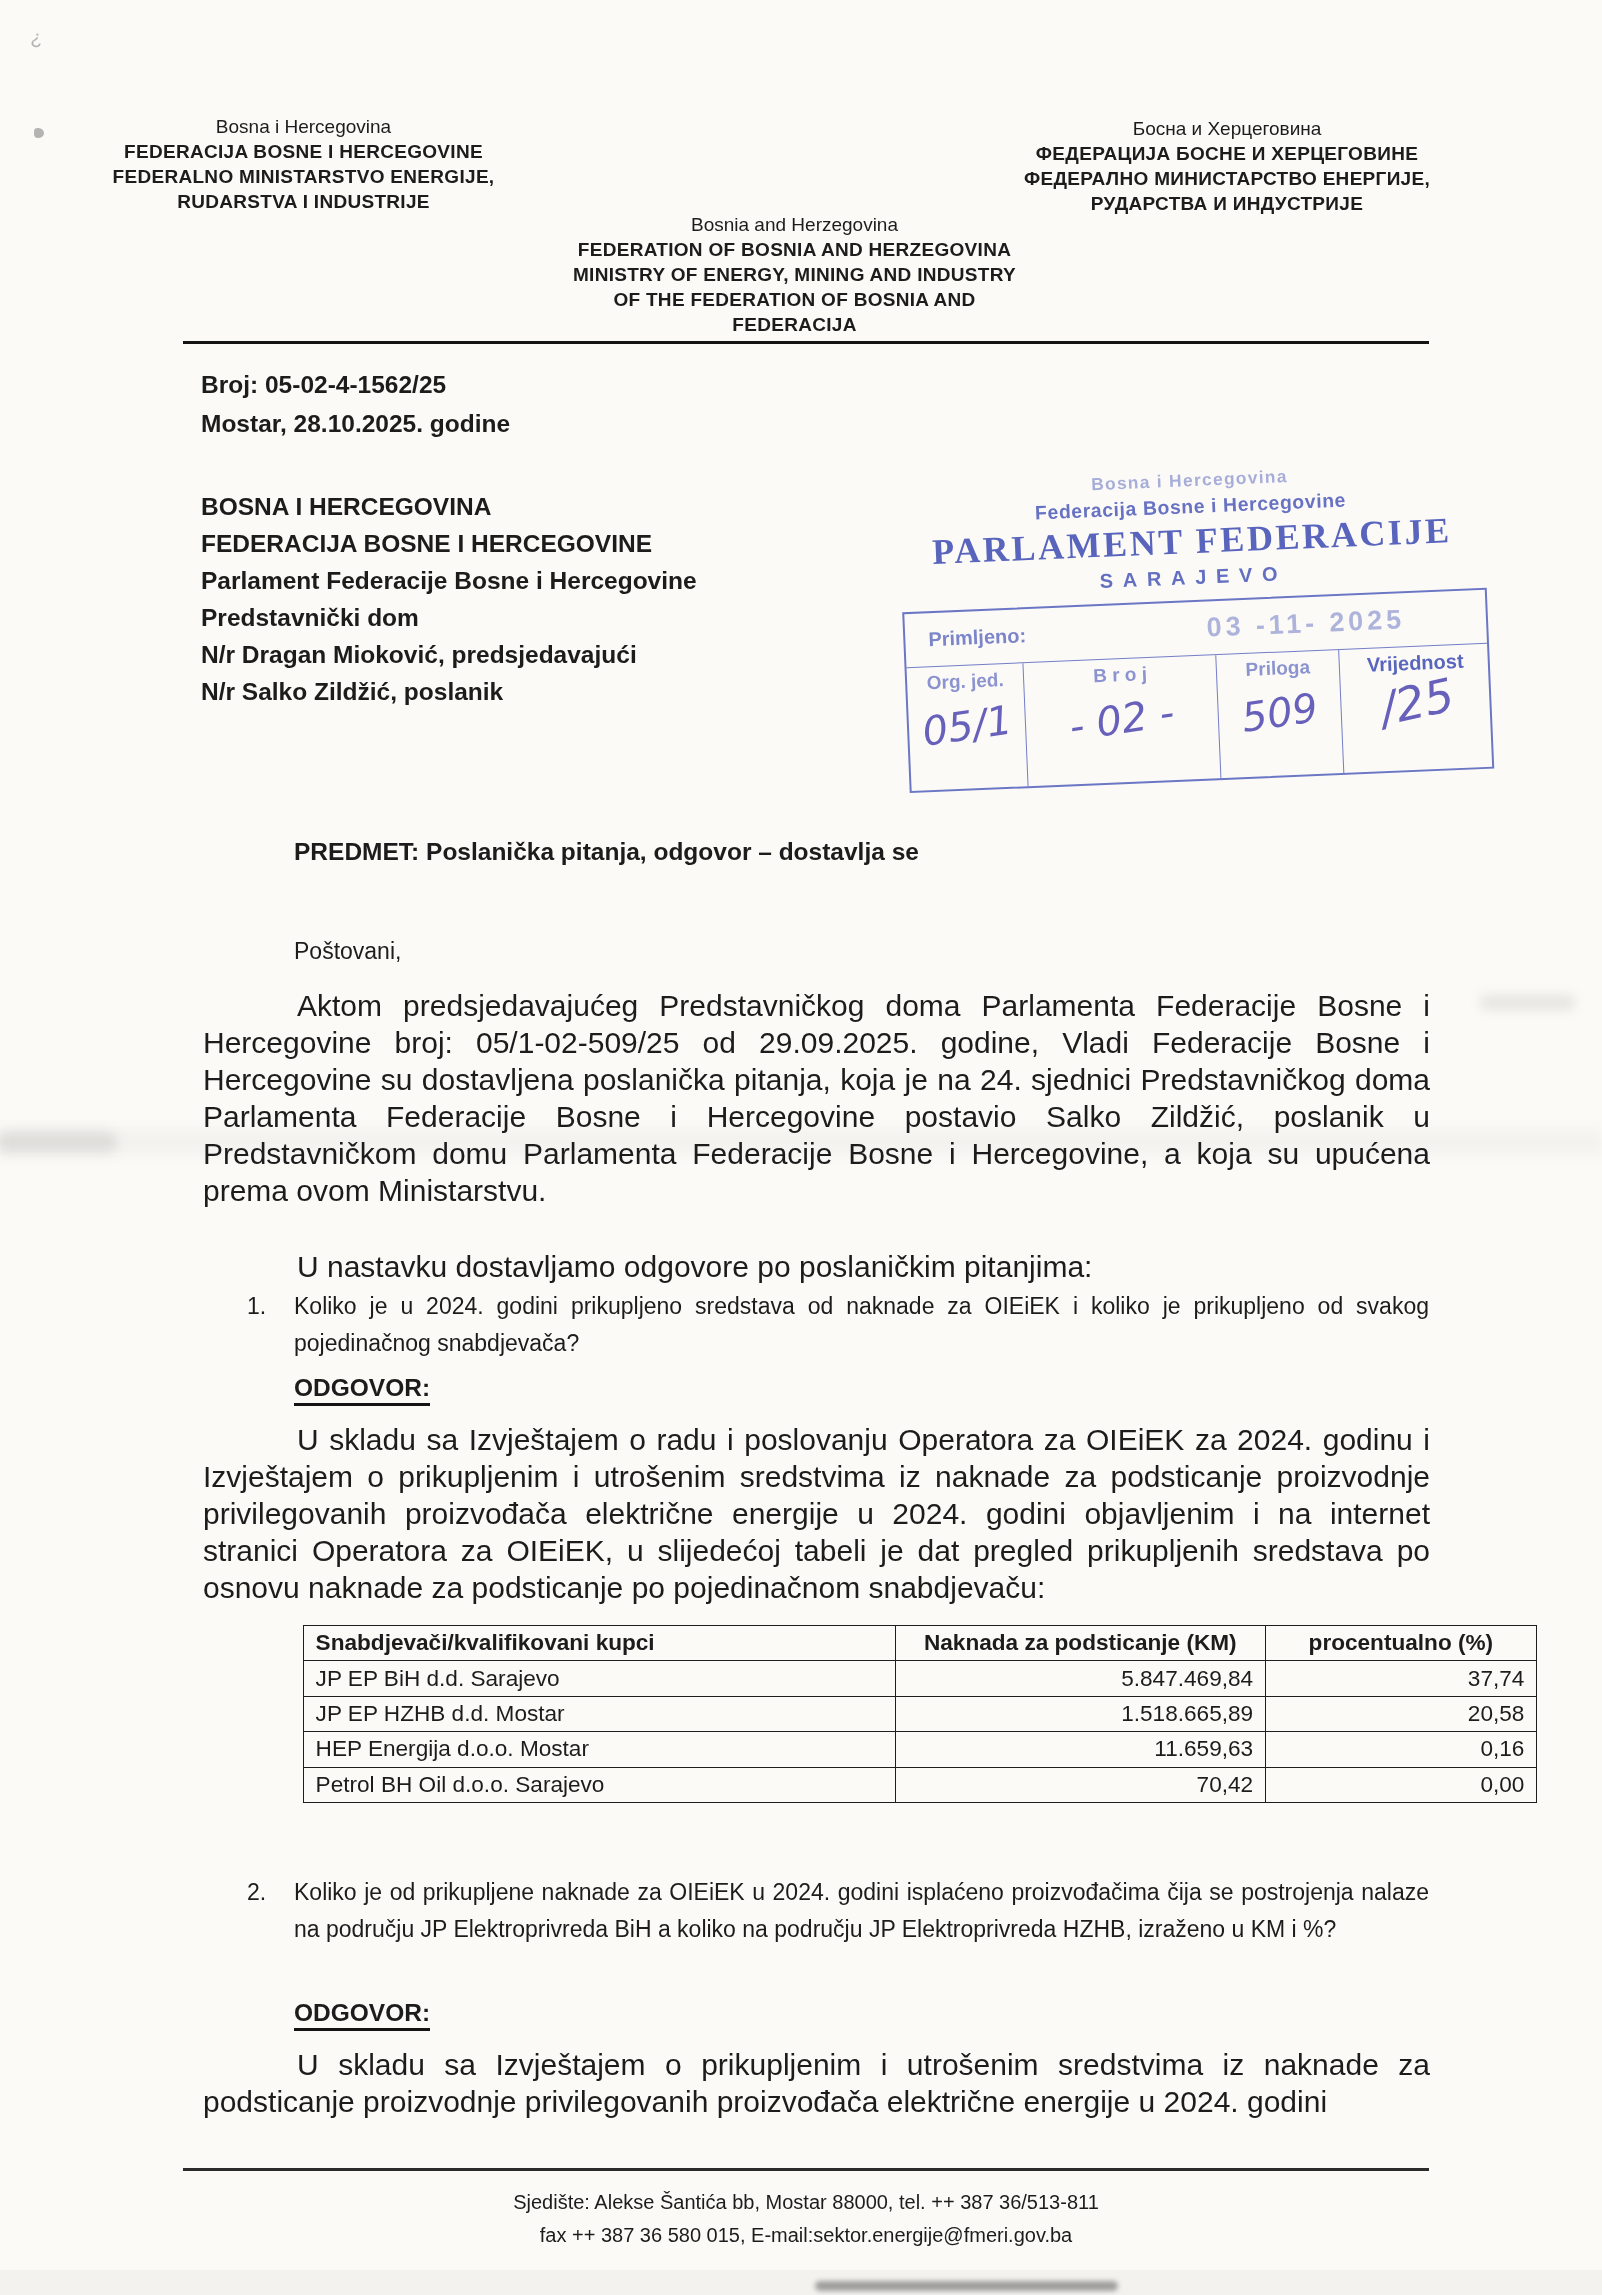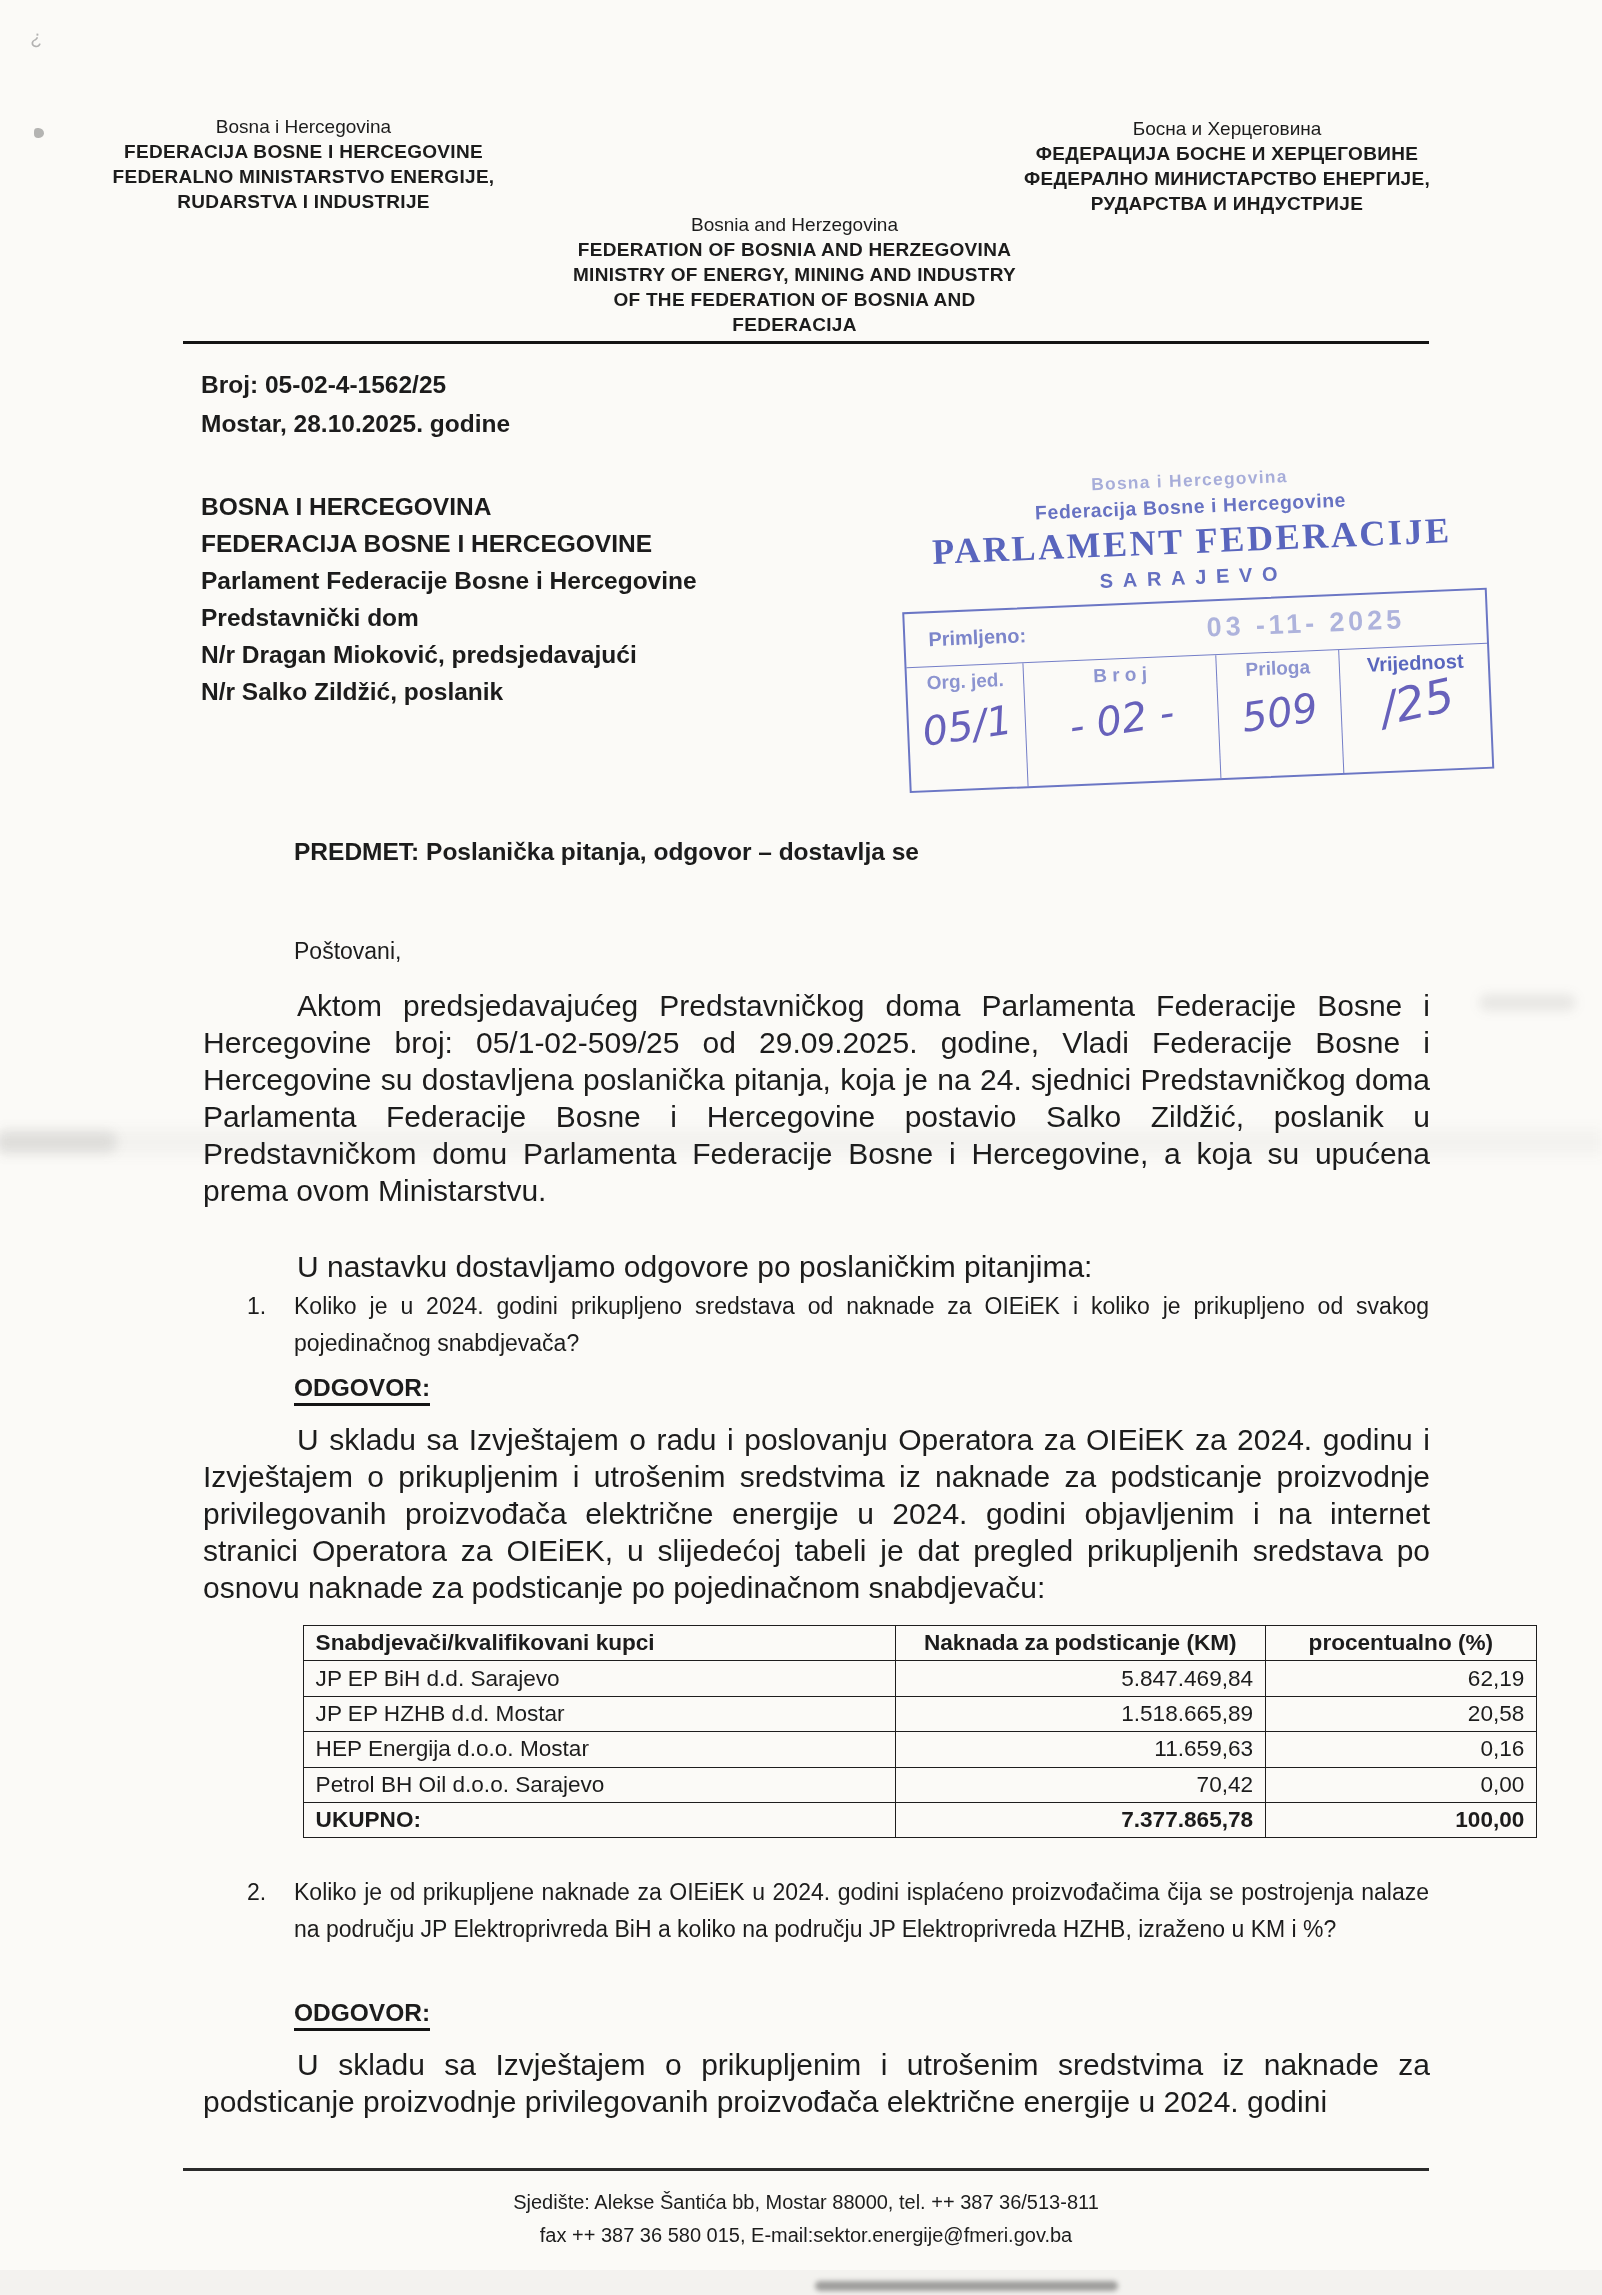--- a/index.html
+++ b/index.html
@@ -195,41 +195,36 @@
       <tr>
         <th class="c-name">Snabdjevači/kvalifikovani kupci</th>
         <th class="c-amt">Naknada za podsticanje (KM)</th>
         <th class="c-pct">procentualno (%)</th>
       </tr>
     </thead>
     <tbody>
       <tr>
         <td class="c-name">JP EP BiH d.d. Sarajevo</td>
         <td class="c-amt">5.847.469,84</td>
-        <td class="c-pct">62,19</td>
+        <td class="c-pct">37,74</td>
       </tr>
       <tr>
         <td class="c-name">JP EP HZHB d.d. Mostar</td>
         <td class="c-amt">1.518.665,89</td>
         <td class="c-pct">20,58</td>
       </tr>
       <tr>
         <td class="c-name">HEP Energija d.o.o. Mostar</td>
         <td class="c-amt">11.659,63</td>
         <td class="c-pct">0,16</td>
       </tr>
       <tr>
         <td class="c-name">Petrol BH Oil d.o.o. Sarajevo</td>
         <td class="c-amt">70,42</td>
         <td class="c-pct">0,00</td>
-      </tr>
-      <tr class="total">
-        <td class="c-name">UKUPNO:</td>
-        <td class="c-amt">7.377.865,78</td>
-        <td class="c-pct">100,00</td>
       </tr>
     </tbody>
   </table>
 
   <div class="qitem q2">
     <span class="num">2.</span>
     <p class="qtext">Koliko je od prikupljene naknade za OIEiEK u 2024. godini isplaćeno proizvođačima čija se postrojenja nalaze na području JP Elektroprivreda BiH a koliko na području JP Elektroprivreda HZHB, izraženo u KM i %?</p>
   </div>
 
   <div class="odg odg2">

